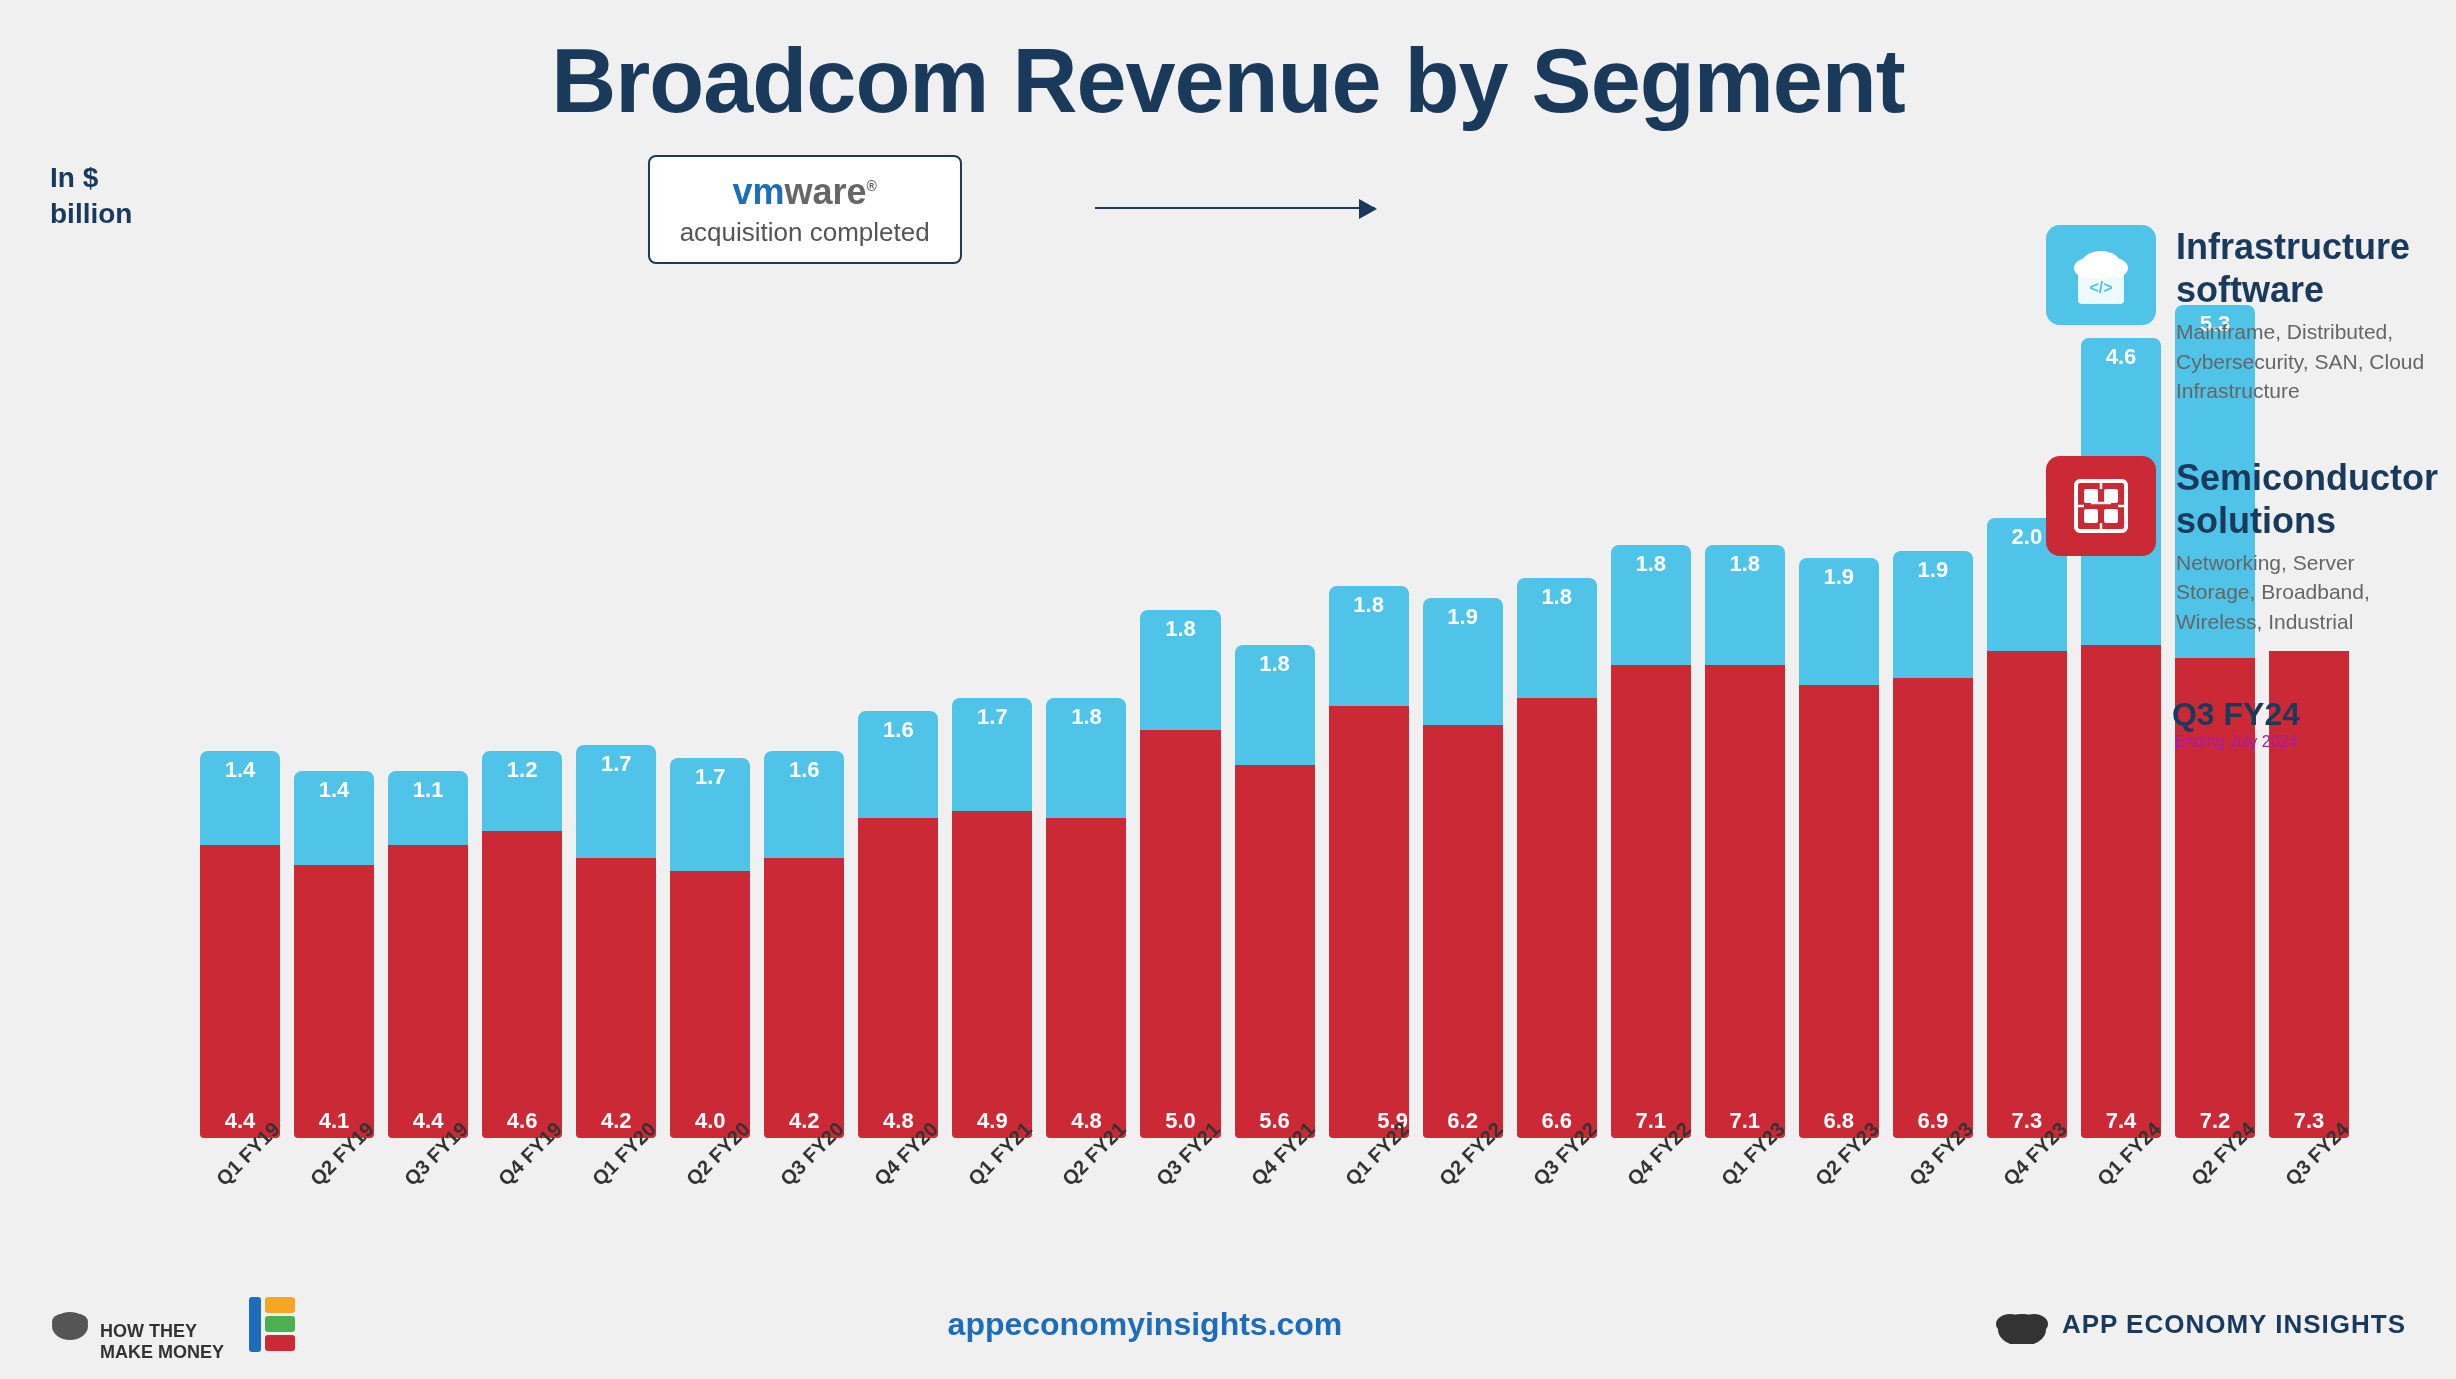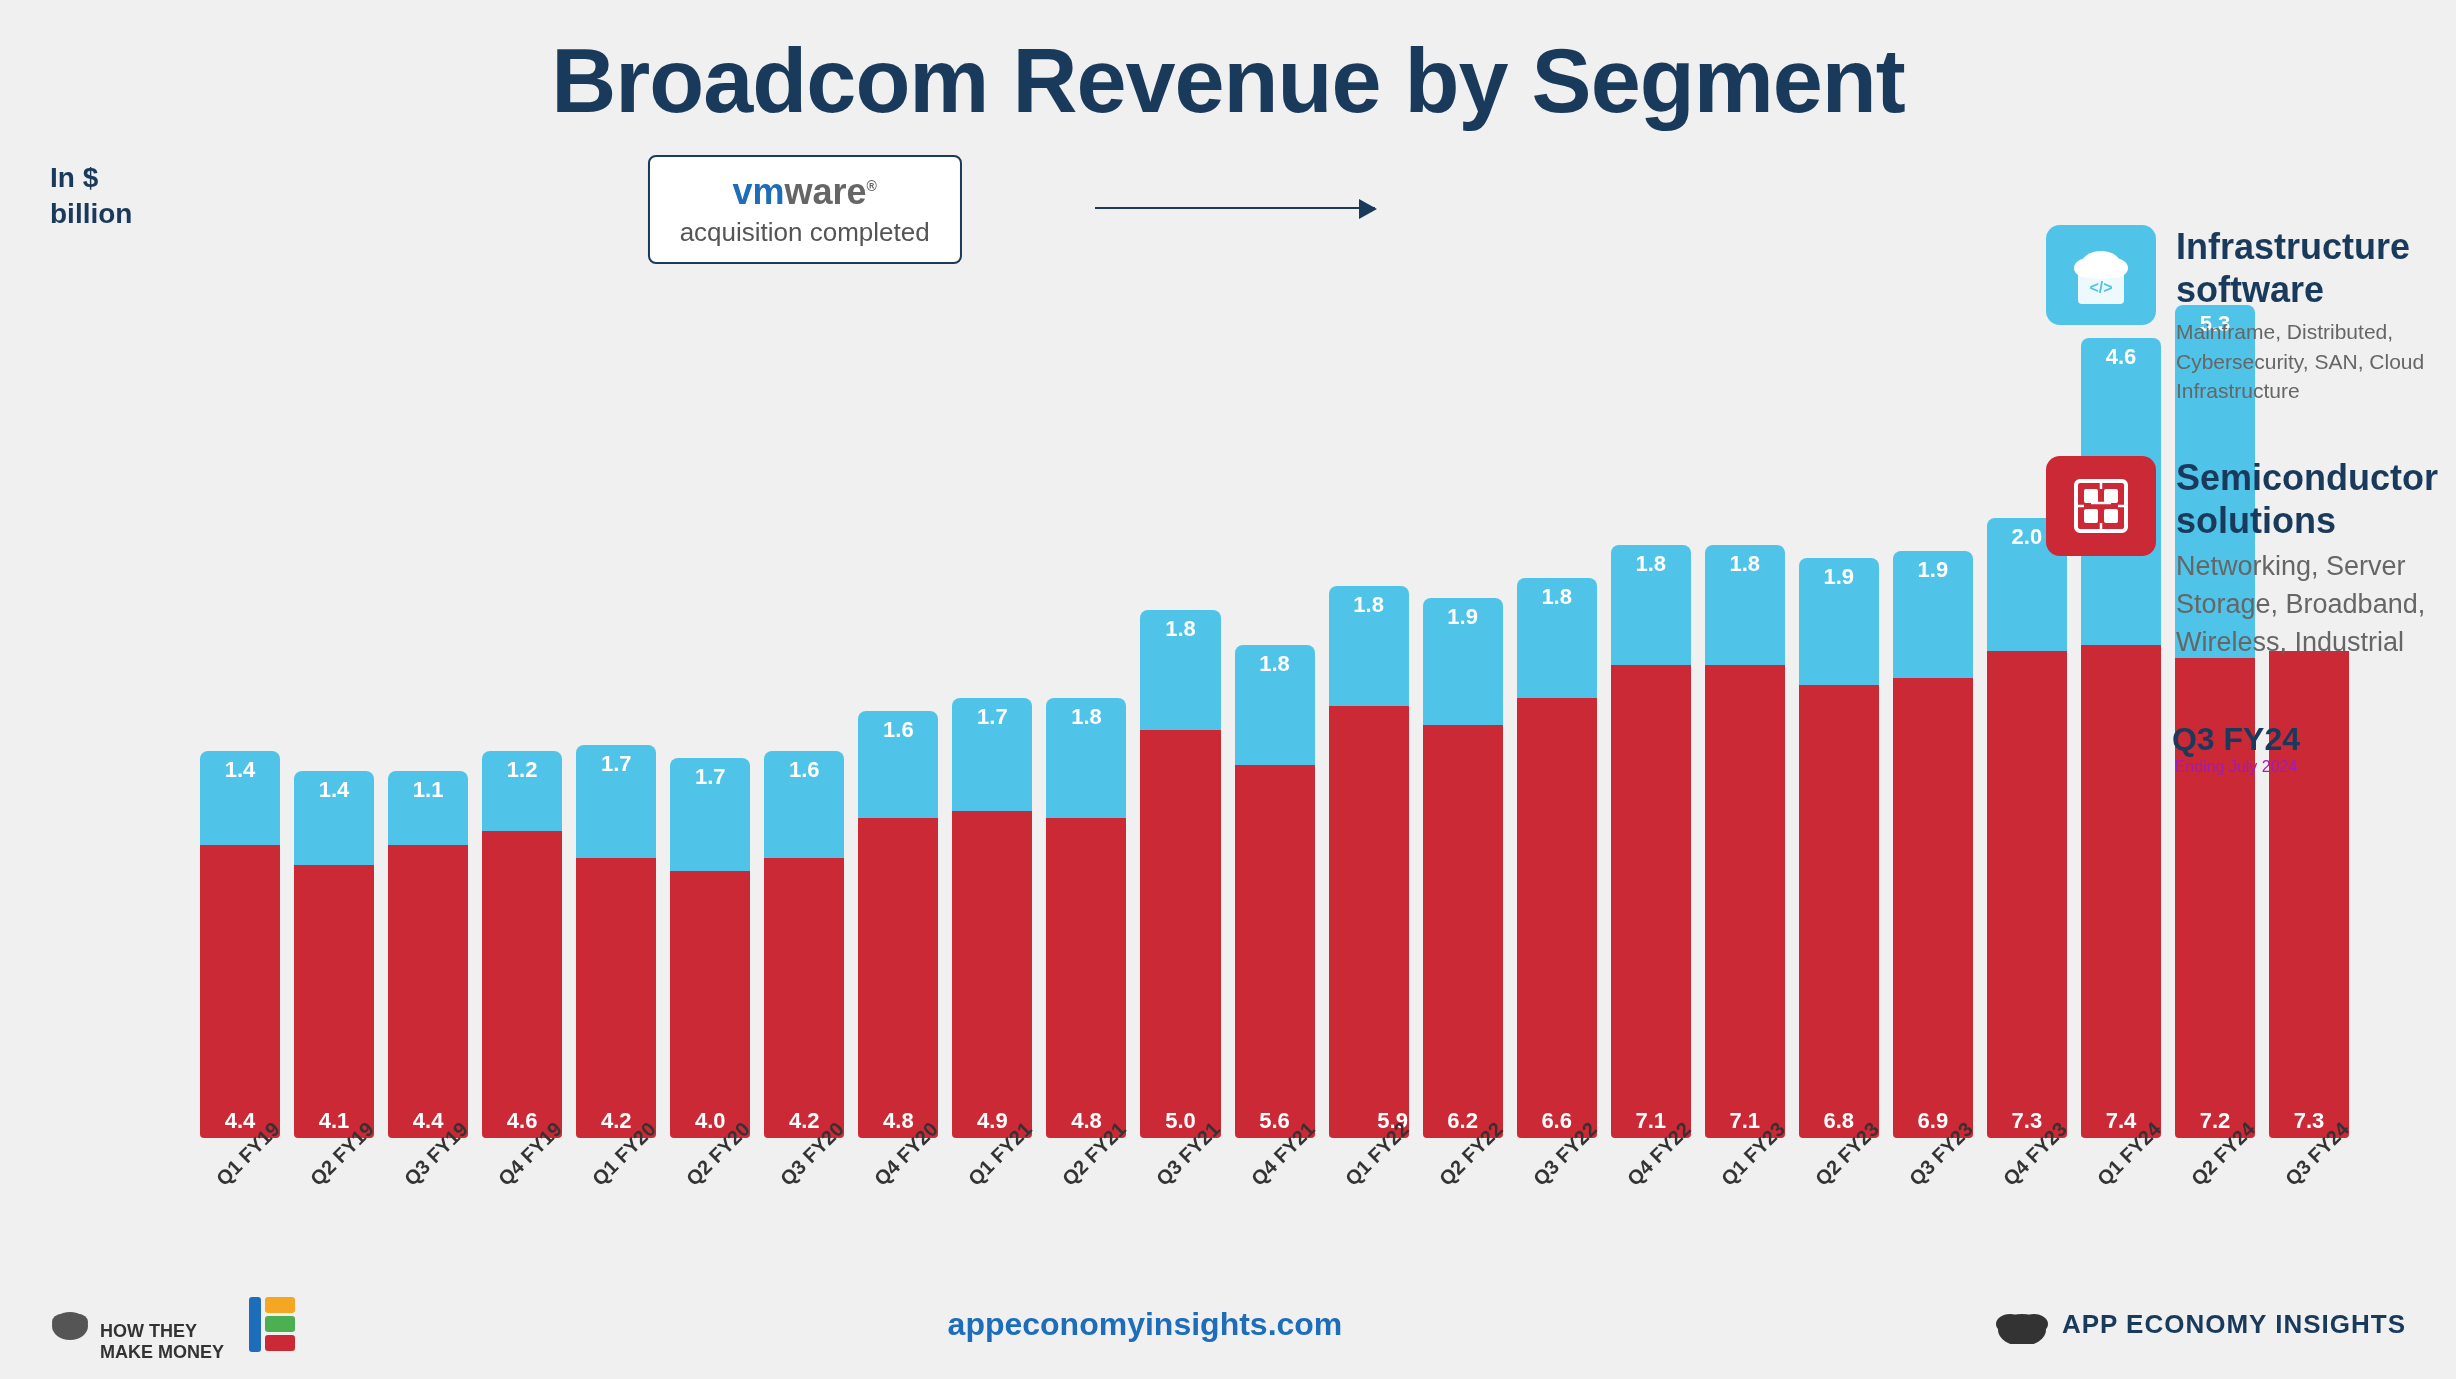--- a/index.html
+++ b/index.html
@@ -547,21 +547,21 @@
           <rect x="38" y="38" width="14" height="14" rx="2" fill="white"></rect>
           <line x1="25" y1="32" x2="45" y2="32" stroke="white" stroke-width="2.5"></line>
           <line x1="35" y1="10" x2="35" y2="18" stroke="white" stroke-width="2.5"></line>
           <line x1="35" y1="52" x2="35" y2="60" stroke="white" stroke-width="2.5"></line>
           <line x1="10" y1="35" x2="18" y2="35" stroke="white" stroke-width="2.5"></line>
           <line x1="52" y1="35" x2="60" y2="35" stroke="white" stroke-width="2.5"></line>
         </svg>
       </div>
       <div>
         <div class="legend-text-title">Semiconductor solutions</div>
-        <div class="legend-text-sub" style="text-align:left; font-size:27px;">Networking, Server Storage, Broadband, Wireless, Industrial</div>
+        <div class="legend-text-sub" style="text-align:left; font-size:21px;">Networking, Server Storage, Broadband, Wireless, Industrial</div>
       </div>
     </div>
 
     <div class="q3-badge" style="position:relative; right:auto; bottom:auto; margin-top:60px; text-align:center;">
       <div class="q3-title">Q3 FY24</div>
       <div class="q3-sub">Ending July 2024</div>
     </div>
   </div>
 
   <div class="footer">

